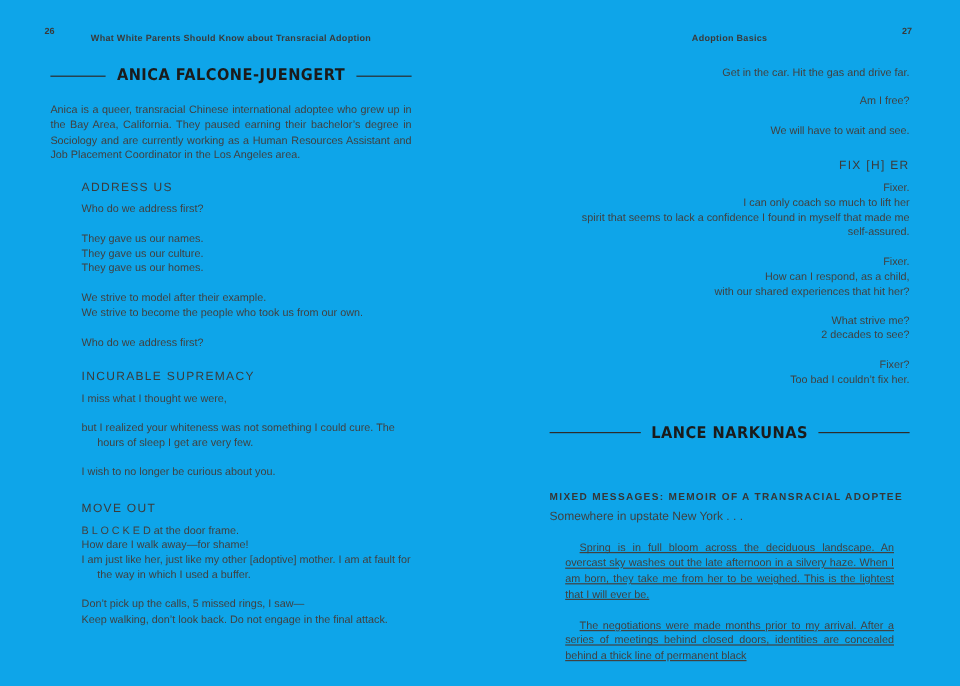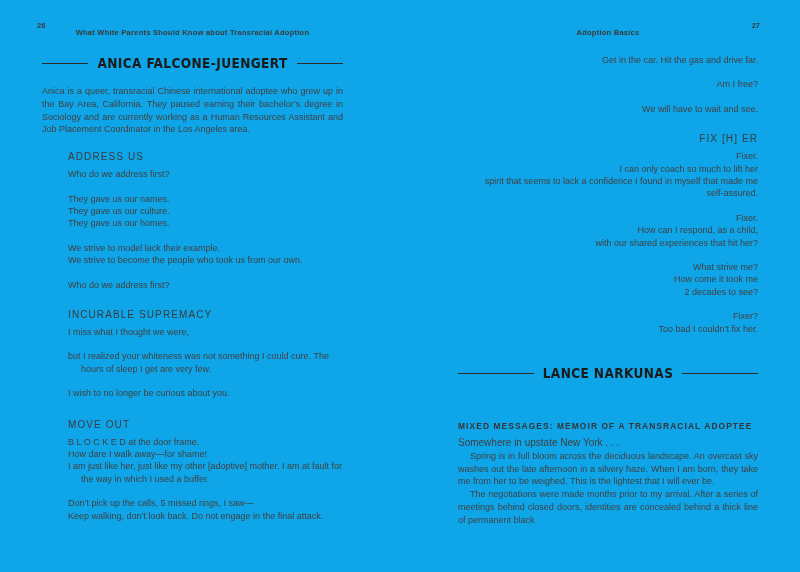--- a/index.html
+++ b/index.html
@@ -68,22 +68,22 @@
   }
   .first-stanza-right{margin-top:22px;}
 
   
   .memoir-heading{
     font-size:8.4px;font-weight:bold;letter-spacing:1.1px;color:#363636;
     margin-top:40px;margin-bottom:6px;
   }
   .memoir-line{font-size:10px;line-height:12.8px;color:#414141;}
   .memoir-para{
-    margin:0;font-size:9px;line-height:12.8px;color:#414141;
-    text-align:justify;text-indent:12px;
+    margin:13px;font-size:9px;line-height:12.8px;color:#414141;
+    text-align:justify;text-indent:12px;text-decoration:underline;
   }
 </style>
 </head>
 <body>
 
 <div class="spread">
 
   <div class="column col-left">
 
     <div class="running-row">
@@ -104,21 +104,21 @@
       <div class="poem-title mt-sec-1">ADDRESS US</div>
       <div class="stanza">
         <div class="pline">Who do we address first?</div>
       </div>
       <div class="stanza">
         <div class="pline">They gave us our names.</div>
         <div class="pline">They gave us our culture.</div>
         <div class="pline">They gave us our homes.</div>
       </div>
       <div class="stanza">
-        <div class="pline">We strive to model lack their example.</div>
+        <div class="pline">We strive to model after their example.</div>
         <div class="pline">We strive to become the people who took us from our own.</div>
       </div>
       <div class="stanza">
         <div class="pline">Who do we address first?</div>
       </div>
 
       <div class="poem-title mt-sec-2">INCURABLE SUPREMACY</div>
       <div class="stanza">
         <div class="pline">I miss what I thought we were,</div>
       </div>
@@ -168,21 +168,20 @@
         <div class="pline">I can only coach so much to lift her</div>
         <div class="pline">spirit that seems to lack a confidence I found in myself that made me self-assured.</div>
       </div>
       <div class="stanza">
         <div class="pline">Fixer.</div>
         <div class="pline">How can I respond, as a child,</div>
         <div class="pline">with our shared experiences that hit her?</div>
       </div>
       <div class="stanza">
         <div class="pline">What strive me?</div>
-        <div class="pline">How come it took me</div>
         <div class="pline">2 decades to see?</div>
       </div>
       <div class="stanza">
         <div class="pline">Fixer?</div>
         <div class="pline">Too bad I couldn’t fix her.</div>
       </div>
     </div>
 
     <div class="author-heading mt-title-right">
       <span class="rule"></span>

